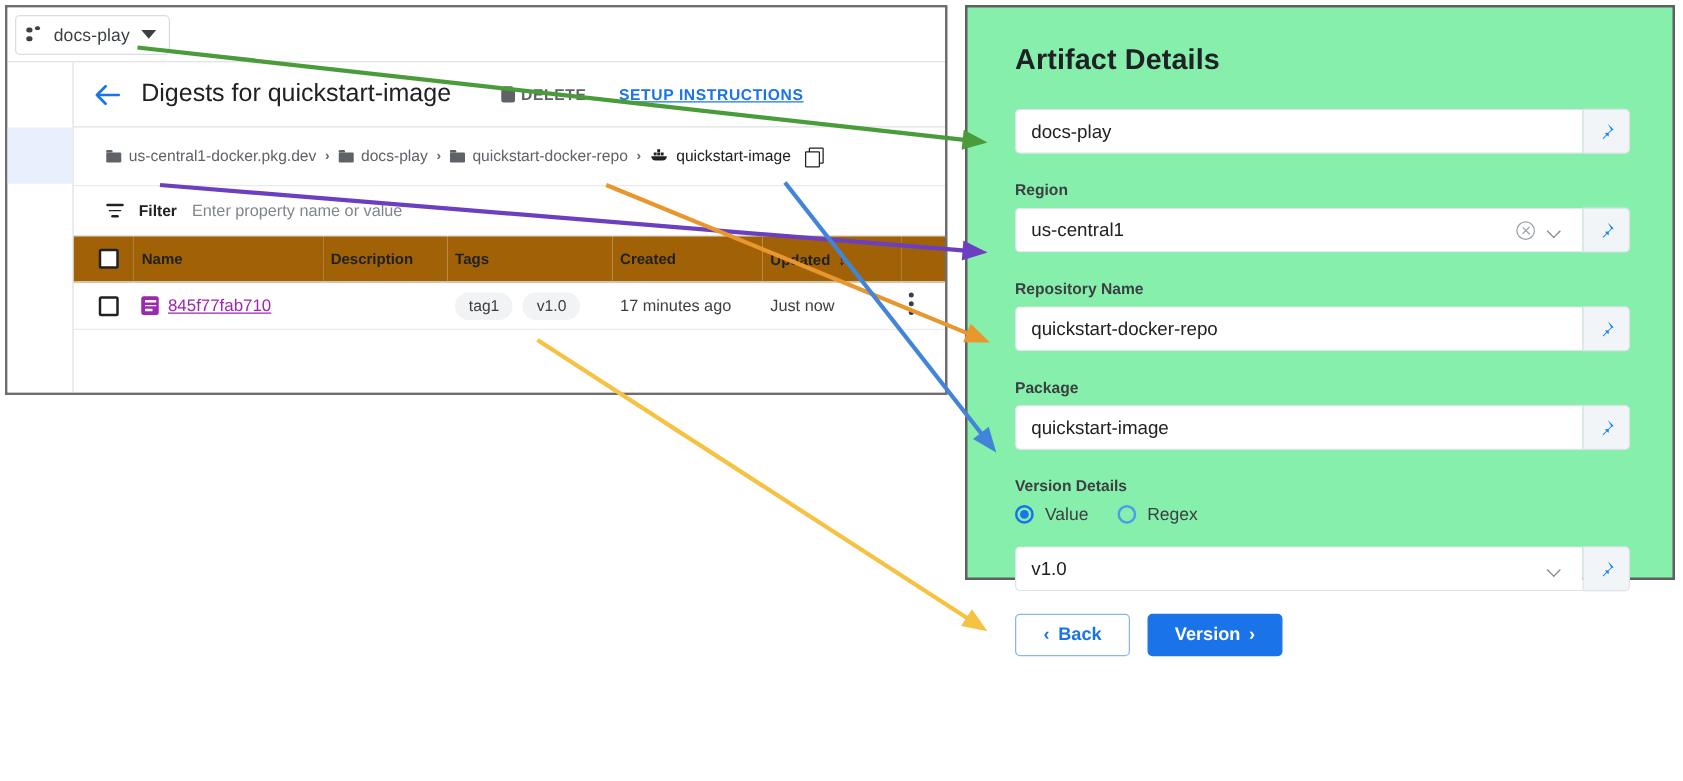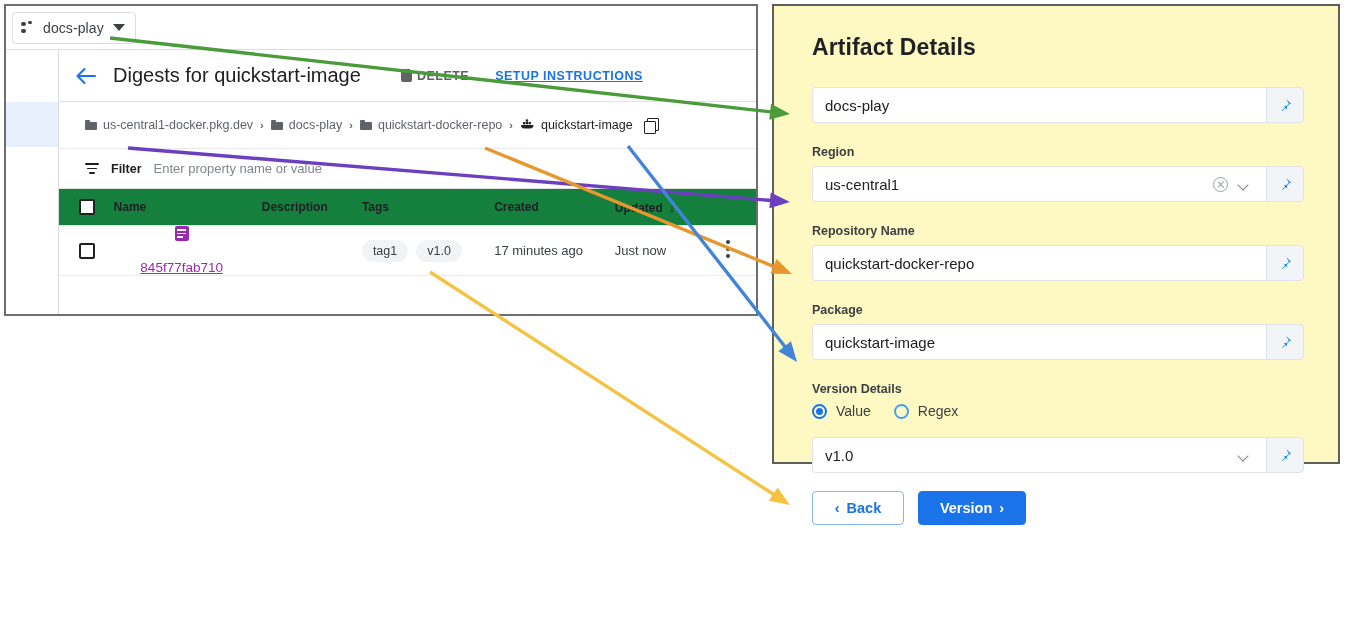--- a/index.html
+++ b/index.html
@@ -91,57 +91,57 @@
   .filter-ic { width:14px; height:11px; position:relative; flex:none;}
   .filter-ic i { position:absolute; left:0; height:1.8px; background:#202124; border-radius:1px;}
   .filter-ic i:nth-child(1){top:0;width:14px;}
   .filter-ic i:nth-child(2){top:4.5px;width:10px;left:2px;}
   .filter-ic i:nth-child(3){top:9px;width:6px;left:4px;}
   .filter-label { font-size:12.5px; color:#202124; font-weight:700; }
   .filter-ph { font-size:13px; color:#80868b; }
 
   .tbl { width: 100%; border-collapse: collapse; }
   .tbl thead th {
-    background:#15803d; height:30px; font-size:12px; color:#202124; font-weight:700;
+    background:#a16207; height:30px; font-size:12px; color:#202124; font-weight:700;
     text-align:left; border-top:1px solid #e0e0e0; border-bottom:1px solid #e0e0e0;
     padding: 10px 6px; white-space:nowrap;
   }
   .tbl tbody td {
     height:38px; font-size:13px; color:#3c4043; border-bottom:1px solid #e8eaed;
     padding: 0 6px; white-space:nowrap;
   }
   .cb-cell { width: 50px; padding-left: 20px !important; }
   .cbx { width:16px; height:16px; border:2px solid #202124; border-radius:2px; background:#fff; cursor:pointer; display:block;}
   .col-name { width:160px; }
   .col-desc { width:105px; }
   .col-tags { width:135px; }
   .col-created { width:125px; }
   .col-updated { width:120px; }
   .col-kebab { width:40px; }
   .sort-arrow { margin-left:6px; font-size:13px; }
-  .digest-link { display:flex; align-items:center; gap:19px;flex-direction:column; }
+  .digest-link { display:flex; align-items:center; gap:7px; }
   .digest-ic { width:14px; height:15px; background:#9c27b0; border-radius:2px; position:relative; flex:none;}
   .digest-ic i{position:absolute;left:2.5px;height:1.6px;background:#fff;}
   .digest-ic i:nth-child(1){top:3px;width:9px;}
   .digest-ic i:nth-child(2){top:6.5px;width:9px;}
   .digest-ic i:nth-child(3){top:10px;width:6px;}
   .digest-txt { color:#9c27b0; text-decoration:underline; font-size:13.5px; cursor:pointer;}
   .tag-pill {
     display:inline-flex; align-items:center; justify-content:center;
     height:22px; min-width:44px; padding:0 11px; background:#f1f3f4;
     border-radius:11px; font-size:12.5px; color:#3c4043; margin-right:8px;
   }
   .kebab { width:4px; margin: 0 auto; }
   .kebab i { display:block; width:4px; height:4px; background:#3c4043; border-radius:50%; margin-bottom:3px;}
   .muted { color:#5f6368; }
 
   
   .form-panel {
     position:absolute; right:6px; top:4px; width:568px; height:460px;
-    background:#fef9c3; border:2px solid #5f5f5f;
+    background:#86efac; border:2px solid #5f5f5f;
   }
   .form-inner { padding: 28px 34px 0 38px; }
   .form-title { font-size:23px; font-weight:700; color:#202124; letter-spacing:.1px; margin:0 0 26px; }
   .field-group { margin-bottom: 22px; }
   .field-label { font-size:12.5px; font-weight:700; color:#3c4043; margin-bottom:7px; display:flex; align-items:center; gap:5px;}
   .info-ic {
     width:13px;height:13px;border:1.3px solid #1a73e8;border-radius:50%;
     color:#1a73e8;font-size:9px;line-height:11px;text-align:center;font-weight:700;font-style:normal;
   }
   .field-row { display:flex; align-items:stretch; gap:0; }

